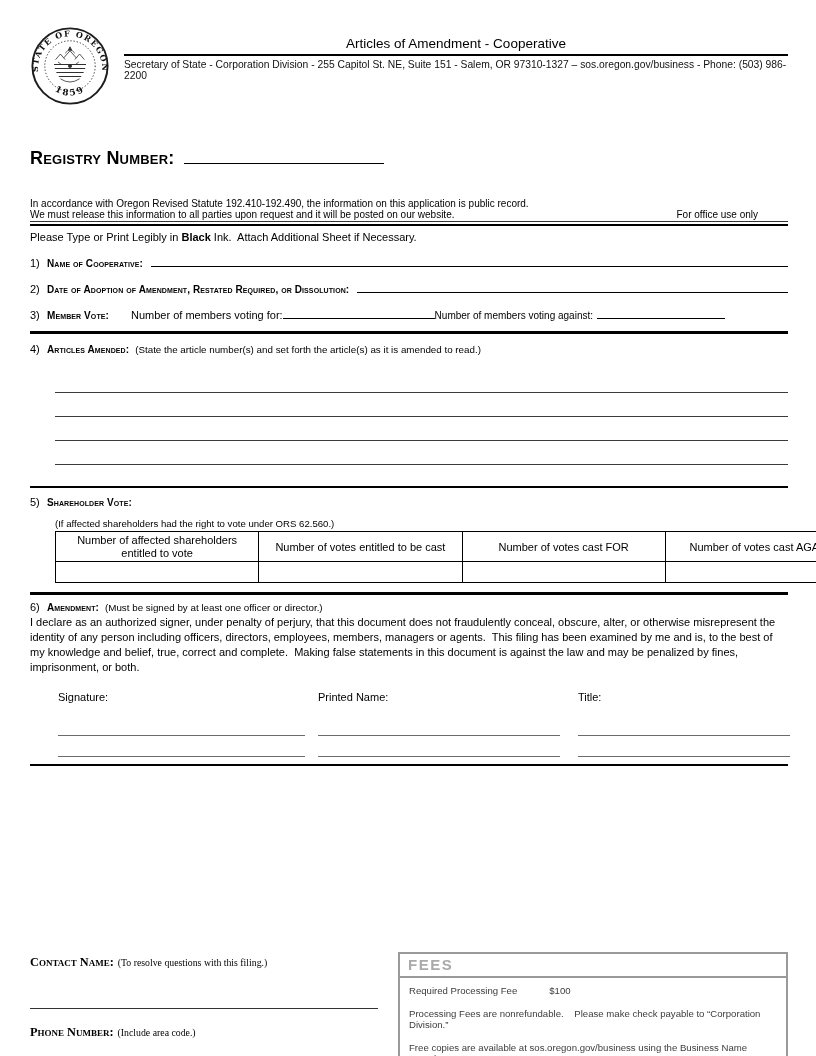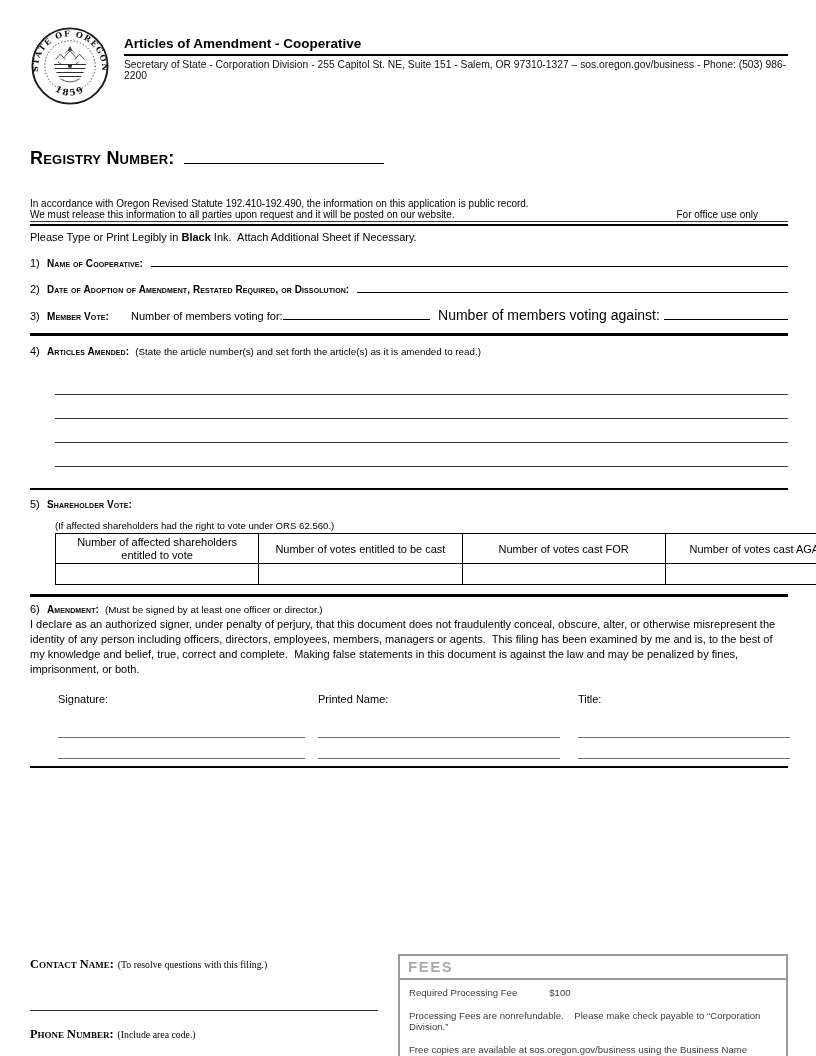--- a/index.html
+++ b/index.html
@@ -9,21 +9,21 @@
     position:relative; width:816px; height:1056px; margin:0 auto;
     background:#fff; padding:22px 28px 0 30px; overflow:hidden;
   }
   .prewrap { white-space:pre-wrap; }
   .sc { font-variant:small-caps; font-weight:bold; }
 
   
   .header { display:flex; align-items:flex-start; }
   .seal { flex:0 0 auto; margin-top:2px; }
   .header-right { flex:1; margin-left:14px; margin-top:14px; }
-  .form-title { font-size:13.5px; font-weight:bold; text-align:left; padding-bottom:3px; }
+  .form-title { font-size:13.5px; font-weight:normal; text-align:center; padding-bottom:3px; }
   .title-rule { border-bottom:2px solid #000; }
   .address { font-size:10.3px; padding-top:3px; color:#111; }
 
   
   .registry-row { margin-top:40px; display:flex; align-items:baseline; }
   .registry-label { font-size:18px; letter-spacing:0.2px; }
   .input-line { display:inline-block; border-bottom:1.6px solid #000; height:13px; }
   .w200 { width:200px; margin-left:10px; }
 
   
@@ -36,21 +36,21 @@
 
   .instructions { font-size:11px; margin-top:5px; }
 
   
   .item-row { display:flex; align-items:baseline; margin-top:12px; }
   .item-num { flex:0 0 17px; font-size:11px; }
   .item-label { font-size:10px; white-space:nowrap; letter-spacing:0.1px;text-align:right; }
   .item-note { font-size:9.8px; margin-left:6px; white-space:nowrap; }
   .fill-line { flex:1; border-bottom:1.3px solid #000; height:12px; margin-left:8px; min-width:30px; }
   .mv-text { font-size:11px; margin-left:22px; white-space:nowrap; }
-  .mv-text2 { font-size:14px; white-space:nowrap;margin-left:8px; }
+  .mv-text2 { font-size:10px; white-space:nowrap; }
   .mv-line { display:inline-block; border-bottom:1.3px solid #000; height:12px; }
 
   .rule-thick { height:2.6px; background:#000; }
   .rule-a { margin-top:10px; }
 
   
   .write-line { margin-left:25px; height:24px; border-bottom:1.5px solid #3a3a3a; }
   .write-first { margin-top:14px; }
 
   

